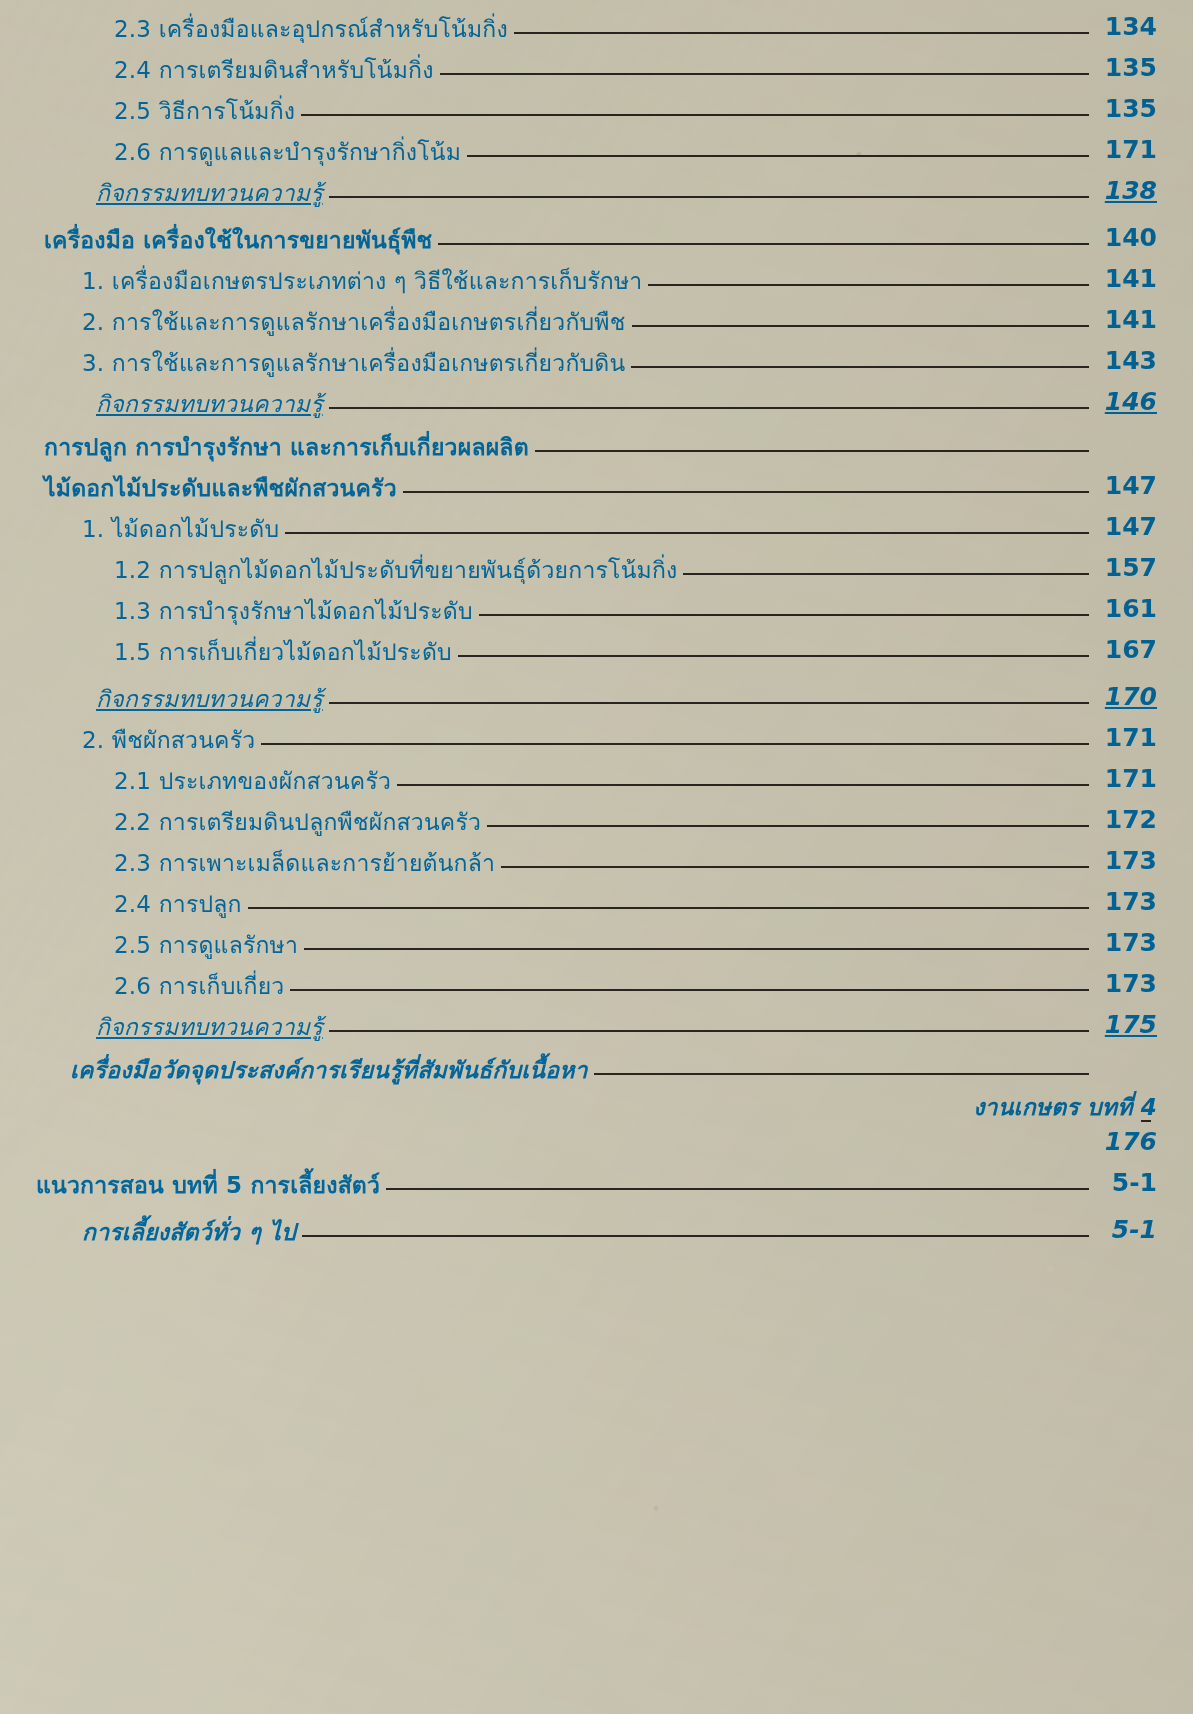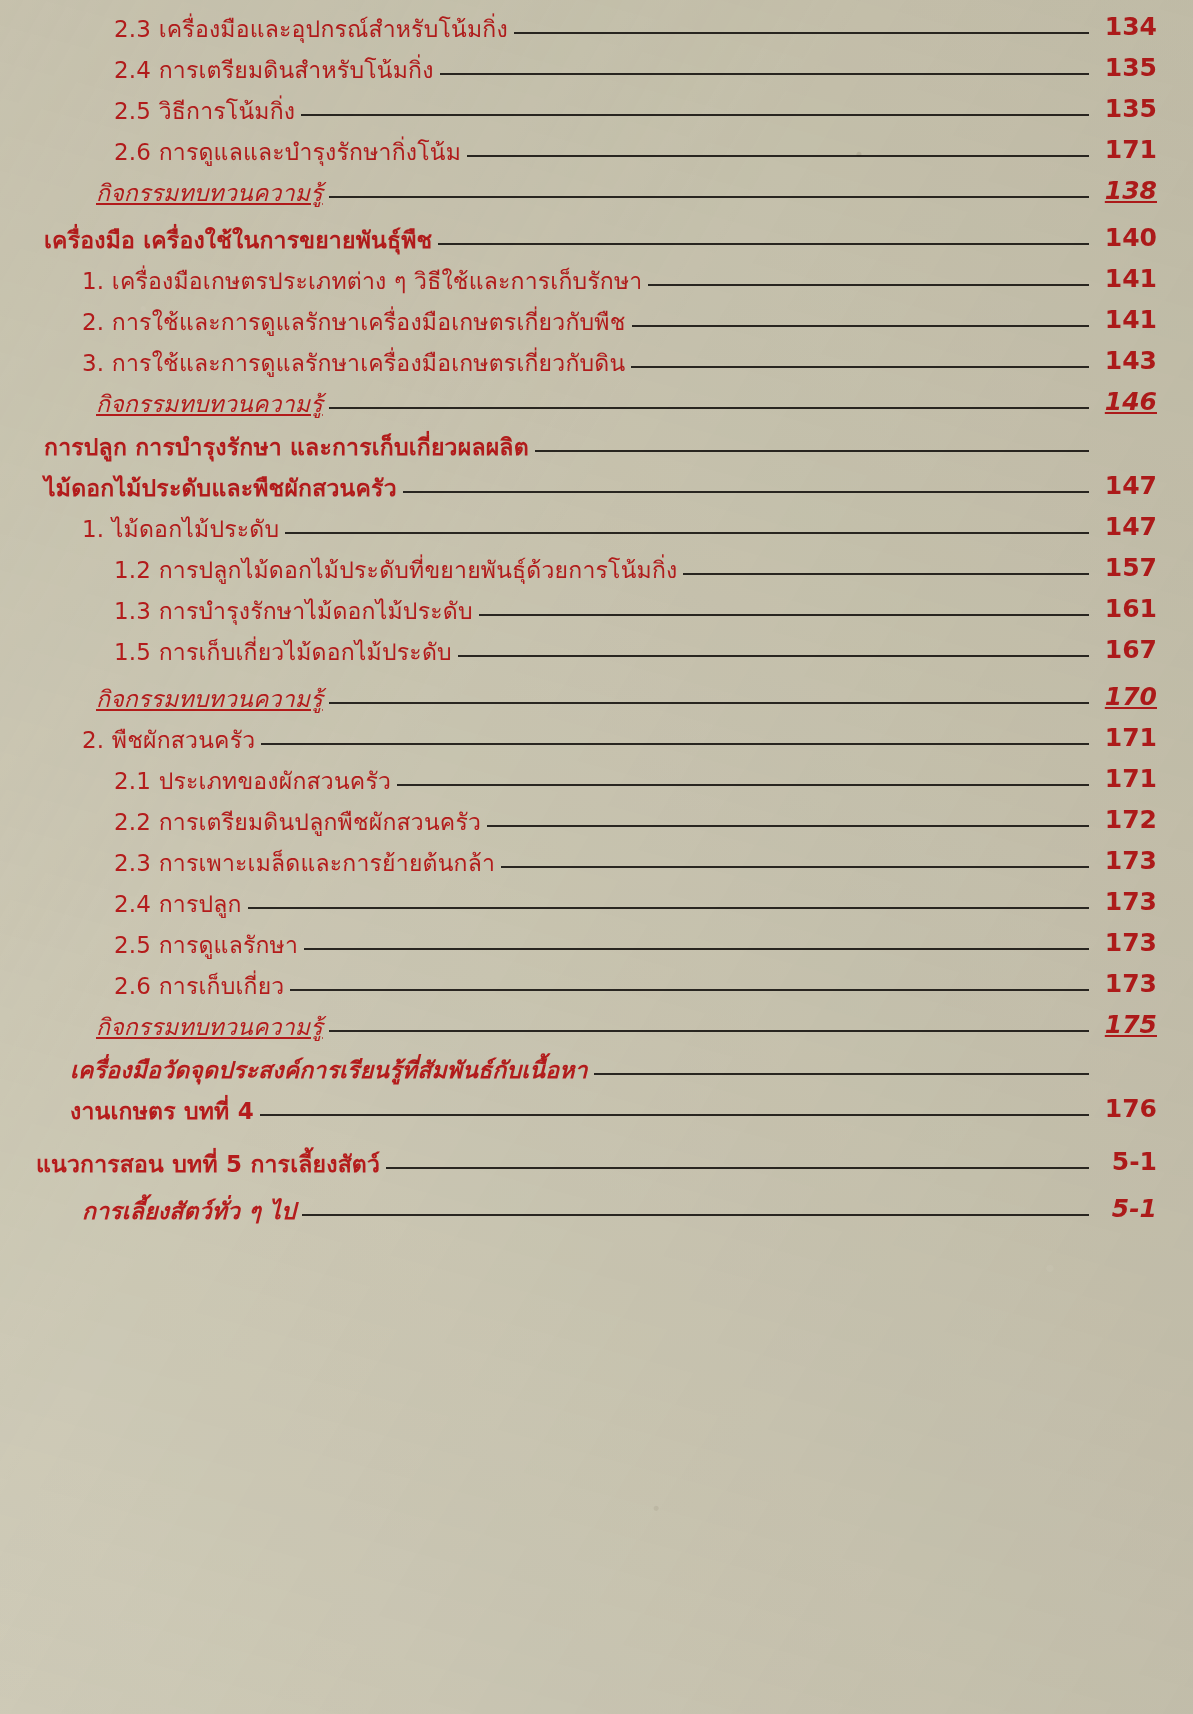--- a/index.html
+++ b/index.html
@@ -37,21 +37,21 @@
     box-sizing: border-box;
   }
   .toc-list {
     list-style: none;
     margin: 0;
     padding: 0;
   }
   .toc-row {
     display: flex;
     align-items: flex-end;
-    color: #b91c1c;
+    color: #0369a1;
     line-height: 1.0;
   }
   .label {
     white-space: nowrap;
     font-size: 23px;
     letter-spacing: 0.2px;
   }
   .num {
     white-space: nowrap;
     font-size: 25px;
@@ -69,24 +69,24 @@
     min-width: 10px;
   }
   
   .lvl-head   { padding-left: 0px;   font-weight: bold; margin-left: 8px; }
   .lvl-head2  { padding-left: 0px;   font-weight: bold; }
   .lvl-1      { padding-left: 46px; }
   .lvl-2      { padding-left: 78px; }
   .lvl-act    { padding-left: 60px; font-style: italic; text-decoration: underline; }
   .lvl-sub-b  { padding-left: 46px; font-weight: bold; font-style: italic; }
   .lvl-ital   { padding-left: 34px; font-style: italic; font-weight: bold; }
-  .lvl-ital2  { padding-left: 34px; font-weight: bold; }
+  .lvl-ital2  { padding-left: 34px; font-style: italic; font-weight: bold; flex-direction: column; }
   .row-gap-s { margin-top: 14px; }
   .row-gap-m { margin-top: 20px; }
-  .row-gap-l { margin-top: 26px; justify-content: space-between; }
+  .row-gap-l { margin-top: 14px; justify-content: space-between; }
 </style>
 </head>
 <body>
 
 <div class="page">
   <ul class="toc-list" id="toc-list">
       <li class="toc-row lvl-2 ">
         <span class="label">2.3  เครื่องมือและอุปกรณ์สำหรับโน้มกิ่ง</span>
         <span class="leader"></span>
         <span class="num">134</span>

